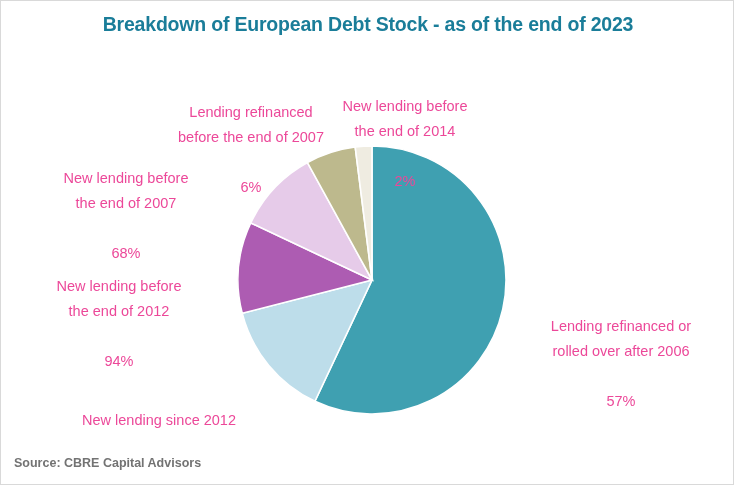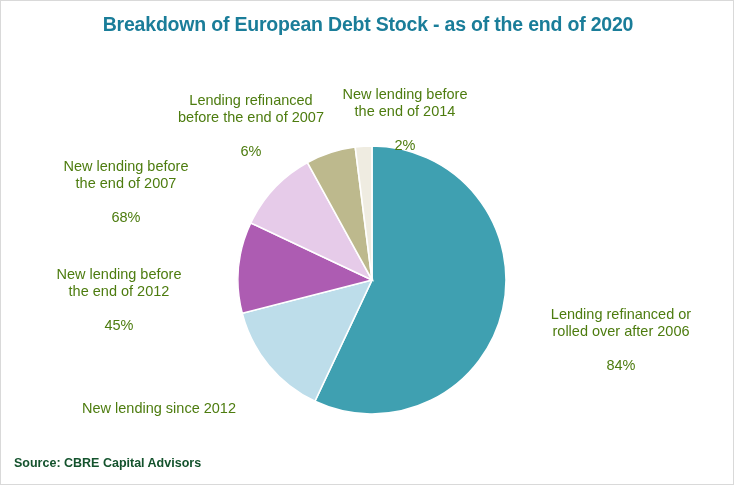--- a/index.html
+++ b/index.html
@@ -40,77 +40,77 @@
     height: 270px;
   }
   #pie-svg {
     display: block;
     width: 278px;
     height: 270px;
   }
   .slice-label {
     position: absolute;
     font-size: 14.5px;
-    line-height: 17px;
-    color: #4d7c0f;
+    line-height: 25px;
+    color: #ec4899;
     white-space: pre-line;
   }
   .lbl-name { display: block; }
   .lbl-pct  { display: block; }
 
   
   #label-0 { left: 520px; top: 288px; width: 200px; text-align: center; }
   #label-1 { left: 42px;  top: 382px; width: 232px; text-align: center; }
   #label-2 { left: 20px;  top: 248px; width: 196px; text-align: center; }
   #label-3 { left: 34px;  top: 140px; width: 182px; text-align: center; }
   #label-4 { left: 150px; top: 74px;  width: 200px; text-align: center; }
   #label-5 { left: 324px; top: 68px;  width: 160px; text-align: center; }
 
   #source-note {
     position: absolute;
     left: 13px;
     top: 455px;
     font-size: 12.5px;
     font-weight: bold;
-    color: #14532d;
+    color: #737373;
     white-space: nowrap;
   }
 </style>
 </head>
 <body>
 
 <div id="page">
 
-  <div id="chart-title">Breakdown of European Debt Stock - as of the end of 2020</div>
+  <div id="chart-title">Breakdown of European Debt Stock - as of the end of 2023</div>
 
   <div id="pie-wrap">
     <svg id="pie-svg" viewBox="0 0 278 270">
         <path d="M 139 135 L 139.00 1.00 A 134 134 0 1 1 81.95 256.25 Z" fill="#3fa0b1" stroke="#ffffff" stroke-width="1.6"></path>
         <path d="M 139 135 L 81.95 256.25 A 134 134 0 0 1 9.21 168.32 Z" fill="#bdddea" stroke="#ffffff" stroke-width="1.6"></path>
         <path d="M 139 135 L 9.21 168.32 A 134 134 0 0 1 17.75 77.95 Z" fill="#ad5cb2" stroke="#ffffff" stroke-width="1.6"></path>
         <path d="M 139 135 L 17.75 77.95 A 134 134 0 0 1 74.45 17.57 Z" fill="#e6cbe9" stroke="#ffffff" stroke-width="1.6"></path>
         <path d="M 139 135 L 74.45 17.57 A 134 134 0 0 1 122.21 2.06 Z" fill="#bdb98d" stroke="#ffffff" stroke-width="1.6"></path>
         <path d="M 139 135 L 122.21 2.06 A 134 134 0 0 1 139.00 1.00 Z" fill="#efece1" stroke="#ffffff" stroke-width="1.6"></path>
       </svg>
   </div>
 
   <div class="slice-label" id="label-0">
     <span class="lbl-name">Lending refinanced or
 rolled over after 2006</span>
-    <span class="lbl-pct">84%</span>
+    <span class="lbl-pct">57%</span>
   </div>
 
   <div class="slice-label" id="label-1">
     <span class="lbl-name">New lending since 2012</span>
   </div>
 
   <div class="slice-label" id="label-2">
     <span class="lbl-name">New lending before
 the end of 2012</span>
-    <span class="lbl-pct">45%</span>
+    <span class="lbl-pct">94%</span>
   </div>
 
   <div class="slice-label" id="label-3">
     <span class="lbl-name">New lending before
 the end of 2007</span>
     <span class="lbl-pct">68%</span>
   </div>
 
   <div class="slice-label" id="label-4">
     <span class="lbl-name">Lending refinanced

